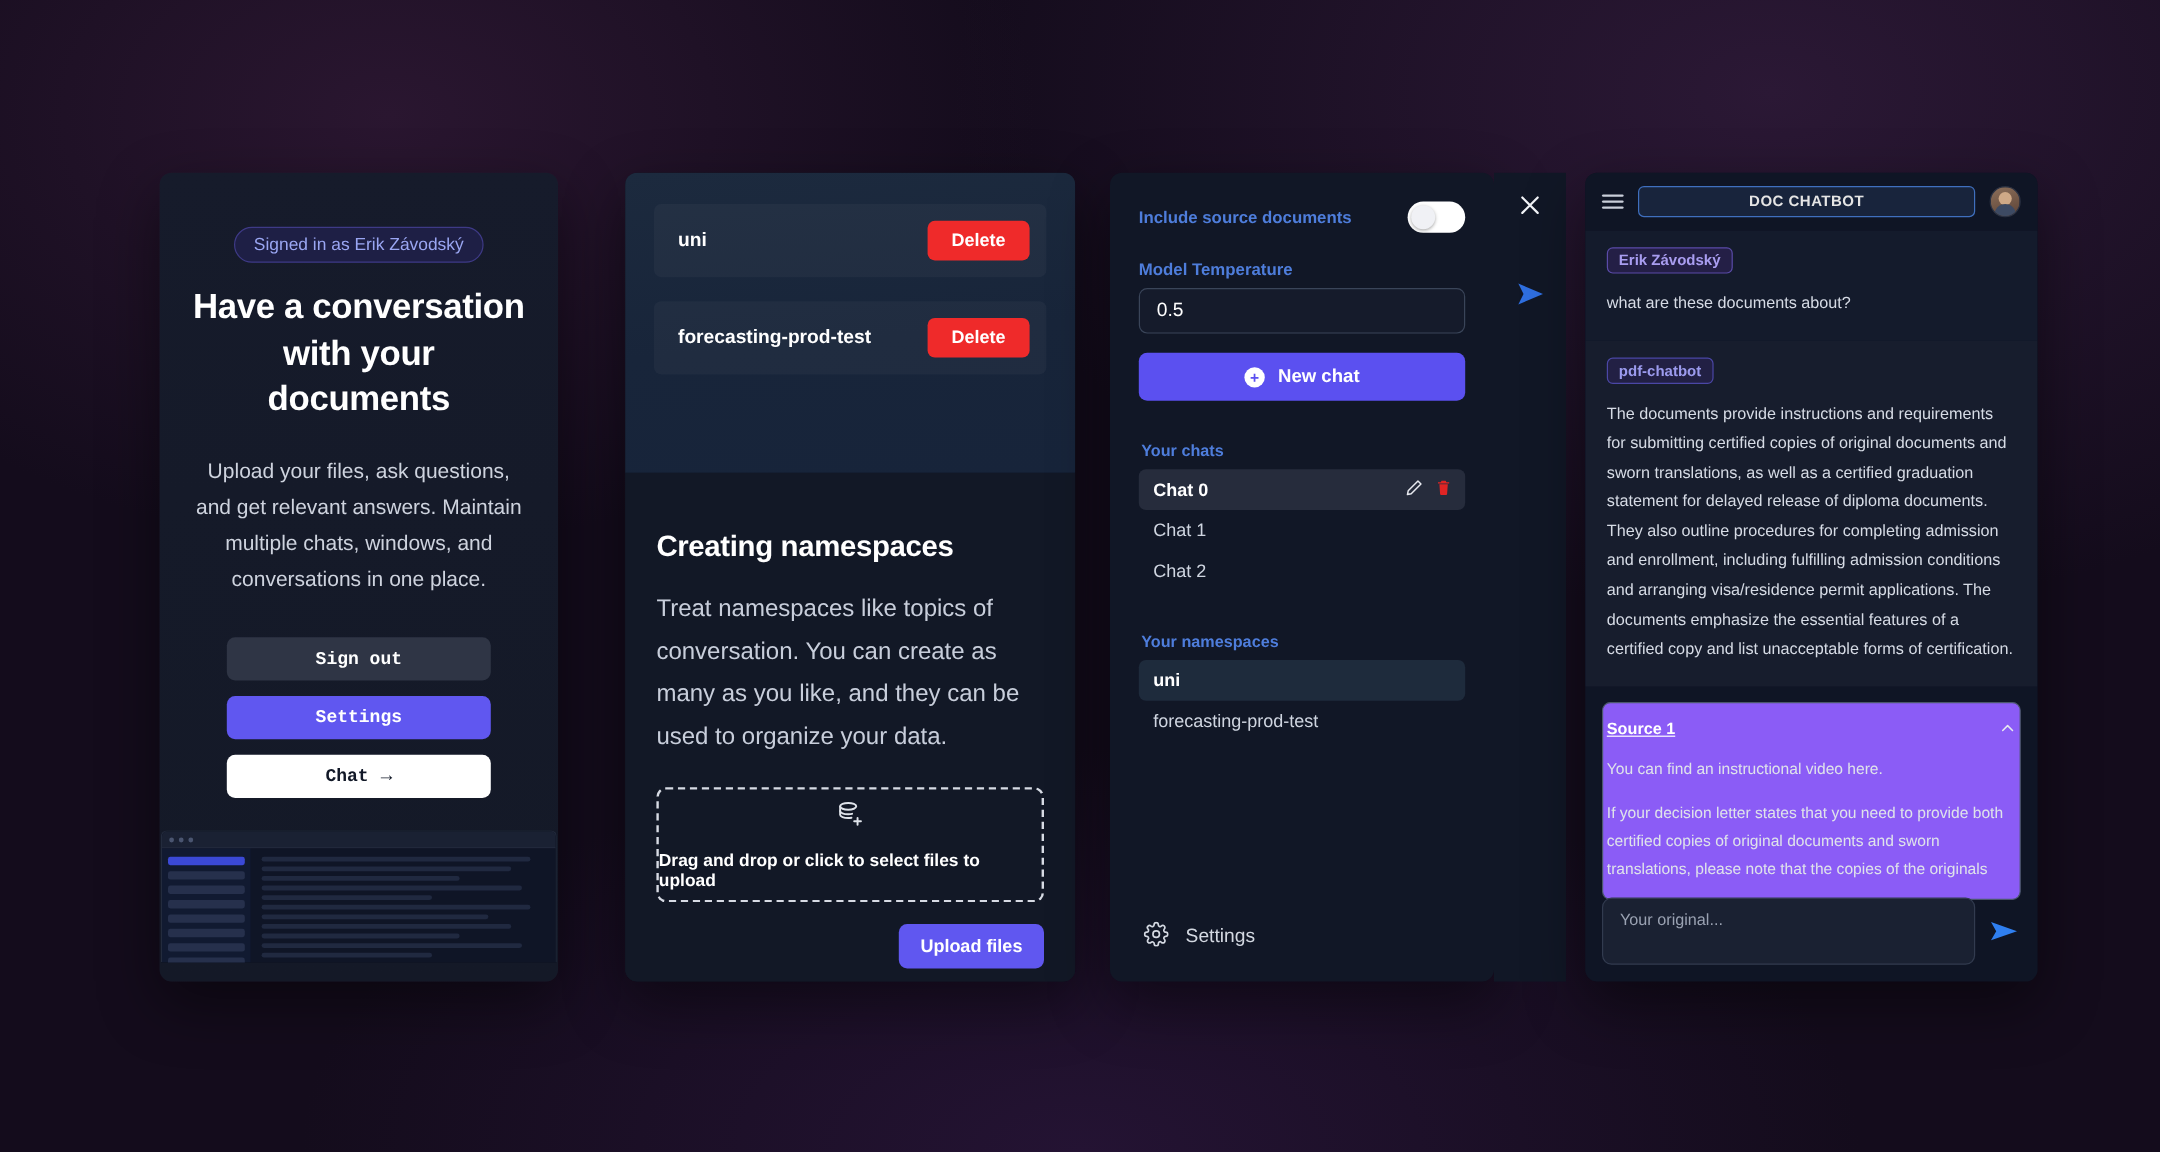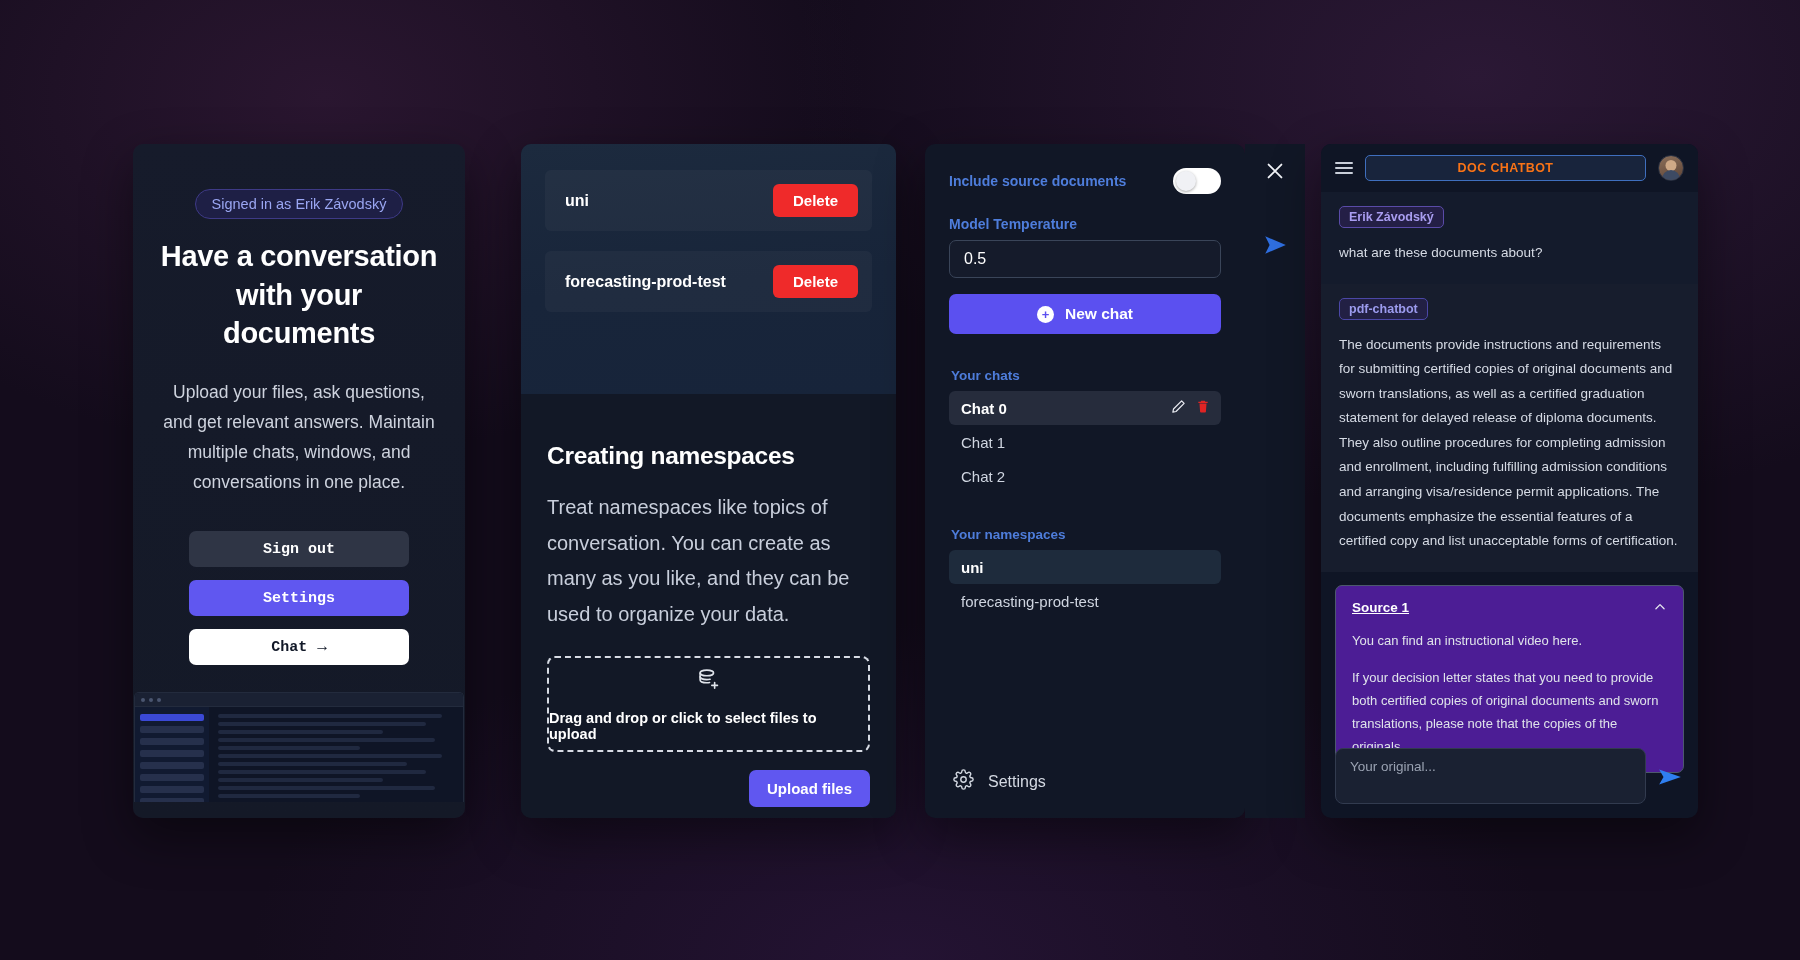--- a/index.html
+++ b/index.html
@@ -236,21 +236,21 @@
     height: 48px; display:flex; align-items:center; gap: 12px;
     padding: 0 14px;
     background:#0f1525;
   }
   .hamburger { display:flex; flex-direction:column; gap:3px; cursor:pointer; }
   .hamburger span { display:block; width:18px; height:2px; background:#c9ced9; border-radius:1px; }
   .doc-pill {
     flex: 1; height: 26px;
     border: 1px solid #3f6fbe; border-radius: 5px;
     background: #18243c;
-    color: #f97316; font-size: 12.5px; font-weight: 700;
+    color: #e5e5e5; font-size: 12.5px; font-weight: 700;
     letter-spacing: .4px;
     display:flex; align-items:center; justify-content:center;
     cursor:pointer;
   }
   .avatar {
     width: 26px; height:26px; border-radius:50%;
     background: linear-gradient(160deg,#8c6f5a,#5c4336);
     border: 1px solid #2a3142; flex:none; position:relative; overflow:hidden;
   }
   .avatar::after{
@@ -269,22 +269,22 @@
   .tag {
     display:inline-block;
     border:1px solid #5a4ba8; background:#241f46;
     color:#a99df0; font-size:12.5px; font-weight:700;
     padding: 3px 9px; border-radius: 5px; margin-bottom: 13px;
   }
   .tag.bot { border-color:#4b47a6; background:#222044; color:#9c9bee;}
   .msg-text { color:#d6dbe5; font-size:13.5px; line-height:1.82; }
   .source-box {
     margin: 13px 14px 0 14px;
-    background:#4c1d95; border:1px solid #4c586d;
-    border-radius: 7px; padding: 14px 16px;
+    background:#8b5cf6; border:1px solid #4c586d;
+    border-radius: 7px; padding: 14px 3px;
   }
   .src-head { display:flex; align-items:flex-start; justify-content:space-between; }
   .src-title { color:#fff; font-size:13.5px; font-weight:700; text-decoration: underline; }
   .src-p { color:#dfe3ea; font-size:13px; line-height:1.78; margin-top: 14px; }
   .chevron-up { width:14px;height:14px; cursor:pointer; }
 
   .composer {
     position:absolute; left: 14px; right: 14px; bottom: 14px;
     display:flex; align-items:flex-end; gap: 10px;
   }

